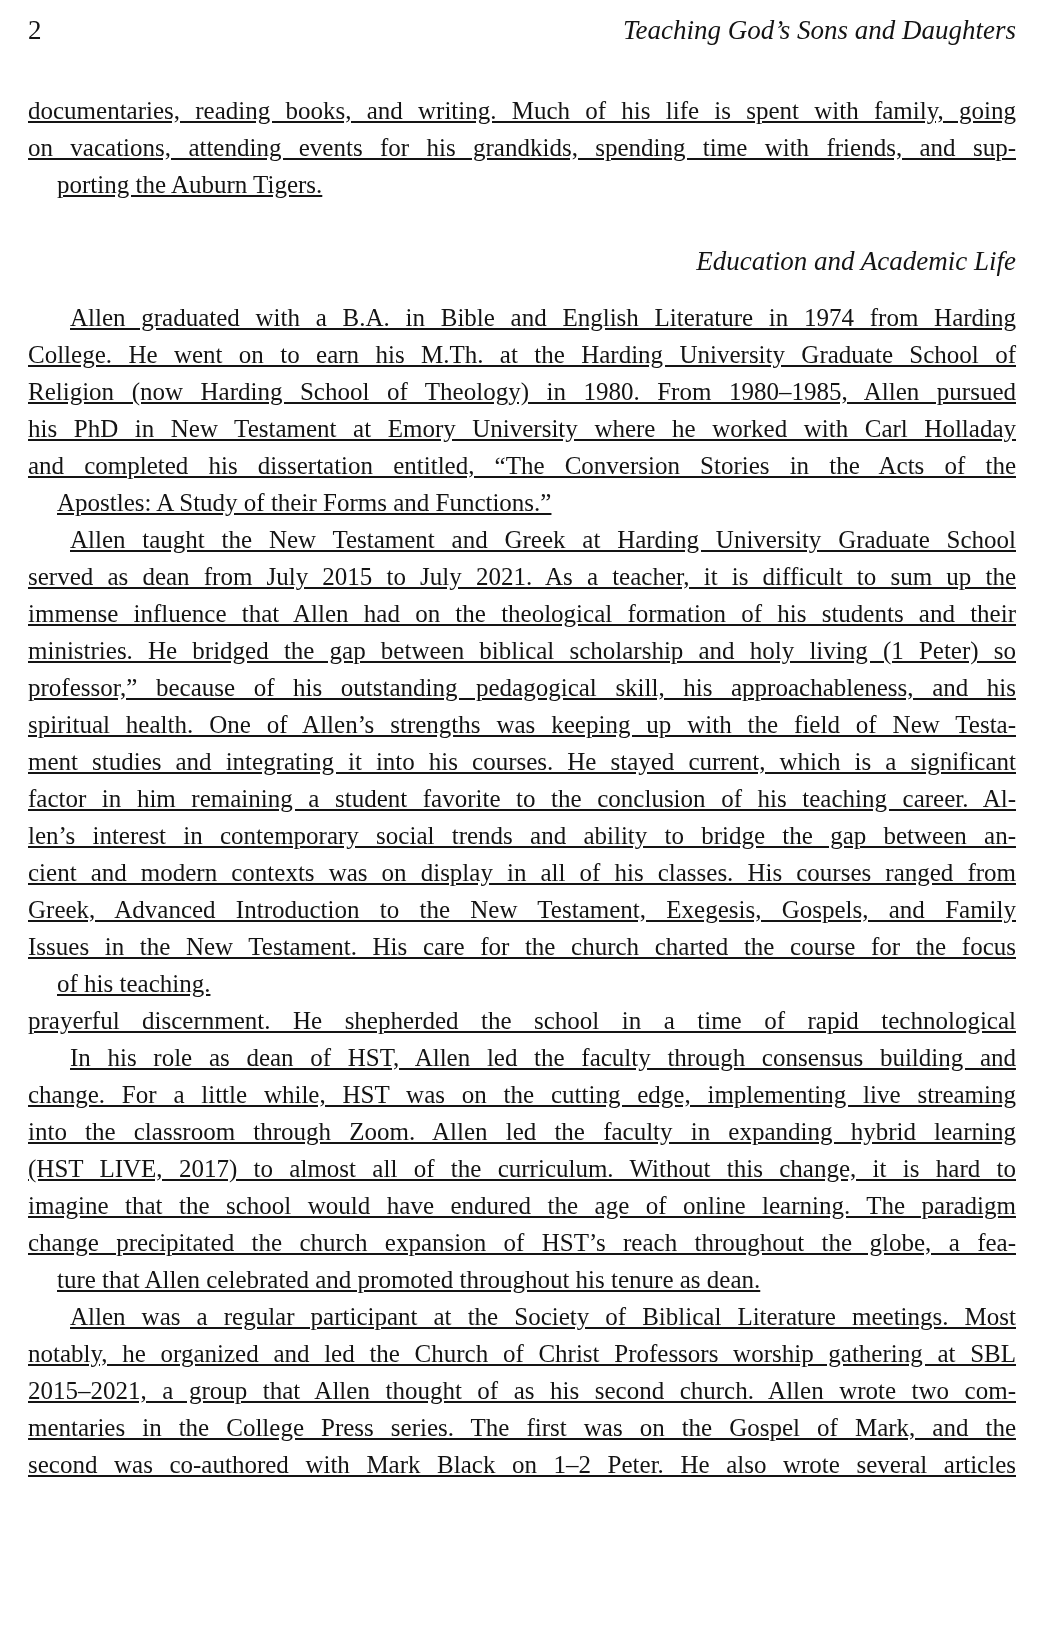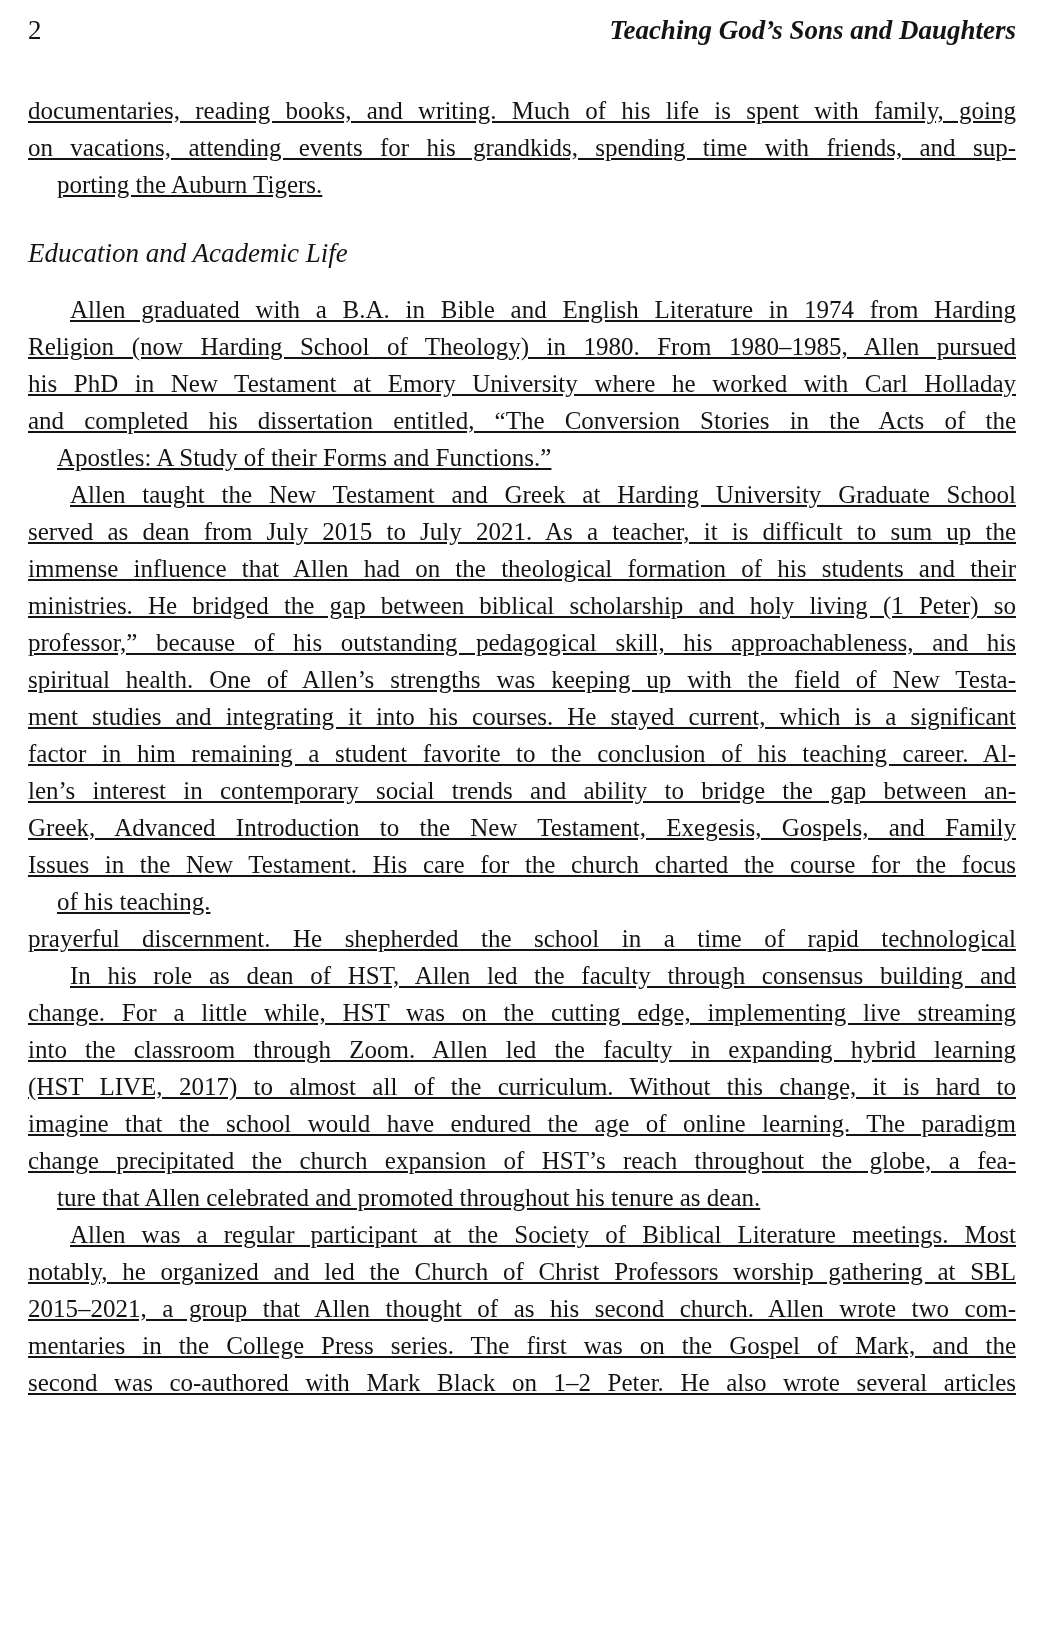--- a/index.html
+++ b/index.html
@@ -23,21 +23,20 @@
     justify-content: space-between;
     align-items: baseline;
     font-size: 27px;
     line-height: 30px;
   }
   .page-number {
     font-style: normal;
   }
   .running-title {
     font-style: italic;
-    font-weight: bold;
   }
   .body-text {
     margin-top: 47px;
   }
   .paragraph {
     margin: 0;
     padding: 0;
   }
   .line {
     font-size: 25px;
@@ -51,57 +50,59 @@
     text-align-last: left;
     margin-left: 29px;
   }
   .line.indent {
     text-indent: 42px;
   }
   .section-heading {
     font-size: 27px;
     line-height: 37px;
     font-style: italic;
-    margin-top: 32px;
+    margin-top: 40px;
     margin-bottom: 19px;
-    text-align: left;
+    text-align: right;
   }
 </style>
 </head>
 <body>
 
 <div class="page">
   <div class="running-header">
     <span class="page-number">2</span>
     <span class="running-title">Teaching God’s Sons and Daughters</span>
   </div>
   <div class="body-text">
       <div class="paragraph">
         <div class="line">documentaries, reading books, and writing. Much of his life is spent with family, going</div>
         <div class="line">on vacations, attending events for his grandkids, spending time with friends, and sup-</div>
         <div class="line lastline">porting the Auburn Tigers.</div>
       </div>
       <div class="section-heading">Education and Academic Life</div>
       <div class="paragraph">
         <div class="line indent">Allen graduated with a B.A. in Bible and English Literature in 1974 from Harding</div>
+        <div class="line">College. He went on to earn his M.Th. at the Harding University Graduate School of</div>
         <div class="line">Religion (now Harding School of Theology) in 1980. From 1980–1985, Allen pursued</div>
         <div class="line">his PhD in New Testament at Emory University where he worked with Carl Holladay</div>
         <div class="line">and completed his dissertation entitled, “The Conversion Stories in the Acts of the</div>
         <div class="line lastline">Apostles: A Study of their Forms and Functions.”</div>
       </div>
       <div class="paragraph">
         <div class="line indent">Allen taught the New Testament and Greek at Harding University Graduate School</div>
         <div class="line">served as dean from July 2015 to July 2021. As a teacher, it is difficult to sum up the</div>
         <div class="line">immense influence that Allen had on the theological formation of his students and their</div>
         <div class="line">ministries. He bridged the gap between biblical scholarship and holy living (1 Peter) so</div>
         <div class="line">professor,” because of his outstanding pedagogical skill, his approachableness, and his</div>
         <div class="line">spiritual health. One of Allen’s strengths was keeping up with the field of New Testa-</div>
         <div class="line">ment studies and integrating it into his courses. He stayed current, which is a significant</div>
         <div class="line">factor in him remaining a student favorite to the conclusion of his teaching career. Al-</div>
         <div class="line">len’s interest in contemporary social trends and ability to bridge the gap between an-</div>
+        <div class="line">cient and modern contexts was on display in all of his classes. His courses ranged from</div>
         <div class="line">Greek, Advanced Introduction to the New Testament, Exegesis, Gospels, and Family</div>
         <div class="line">Issues in the New Testament. His care for the church charted the course for the focus</div>
         <div class="line lastline">of his teaching.</div>
       </div>
       <div class="paragraph">
         <div class="line">prayerful discernment. He shepherded the school in a time of rapid technological</div>
         <div class="line indent">In his role as dean of HST, Allen led the faculty through consensus building and</div>
         <div class="line">change. For a little while, HST was on the cutting edge, implementing live streaming</div>
         <div class="line">into the classroom through Zoom. Allen led the faculty in expanding hybrid learning</div>
         <div class="line">(HST LIVE, 2017) to almost all of the curriculum. Without this change, it is hard to</div>

